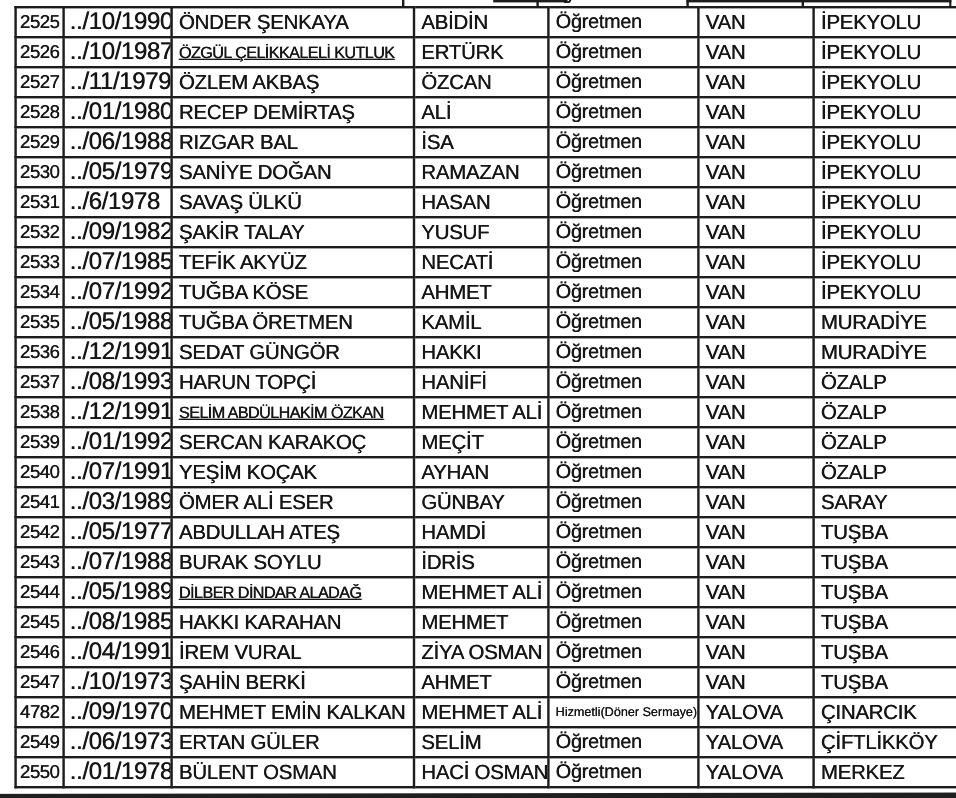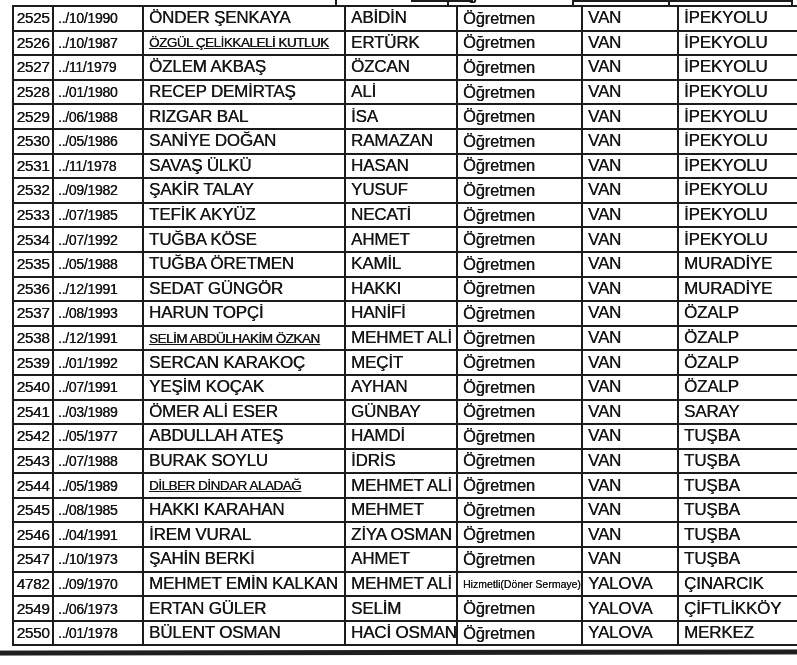--- a/index.html
+++ b/index.html
@@ -46,21 +46,21 @@
     overflow:hidden;
     text-shadow:0.35px 0 currentColor;
   }
   td.col-no{
     text-align:center;
     padding:0;
     font-size:15.5px;
     letter-spacing:-0.4px;
   }
   td.col-date{
-    font-size:14px;
+    font-size:20px;
     padding-left:4px;
     letter-spacing:-0.3px;
   }
   td.col-title{font-size:16.5px;}
   td.tight{font-size:13.5px;letter-spacing:-0.5px;text-decoration:underline;}
   td.small{
     font-size:10.5px;
     letter-spacing:0;
     text-shadow:0.2px 0 currentColor;
   }
@@ -138,30 +138,30 @@
         <td class="col-no">2529</td>
         <td class="col-date">../06/1988</td>
         <td class="col-name">RIZGAR BAL</td>
         <td class="col-father">İSA</td>
         <td class="col-title">Öğretmen</td>
         <td class="col-province">VAN</td>
         <td class="col-district">İPEKYOLU</td>
       </tr>
       <tr>
         <td class="col-no">2530</td>
-        <td class="col-date">../05/1986</td>
+        <td class="col-date">../05/1979</td>
         <td class="col-name">SANİYE DOĞAN</td>
         <td class="col-father">RAMAZAN</td>
         <td class="col-title">Öğretmen</td>
         <td class="col-province">VAN</td>
         <td class="col-district">İPEKYOLU</td>
       </tr>
       <tr>
         <td class="col-no">2531</td>
-        <td class="col-date">../11/1978</td>
+        <td class="col-date">../6/1978</td>
         <td class="col-name">SAVAŞ ÜLKÜ</td>
         <td class="col-father">HASAN</td>
         <td class="col-title">Öğretmen</td>
         <td class="col-province">VAN</td>
         <td class="col-district">İPEKYOLU</td>
       </tr>
       <tr>
         <td class="col-no">2532</td>
         <td class="col-date">../09/1982</td>
         <td class="col-name">ŞAKİR TALAY</td>

